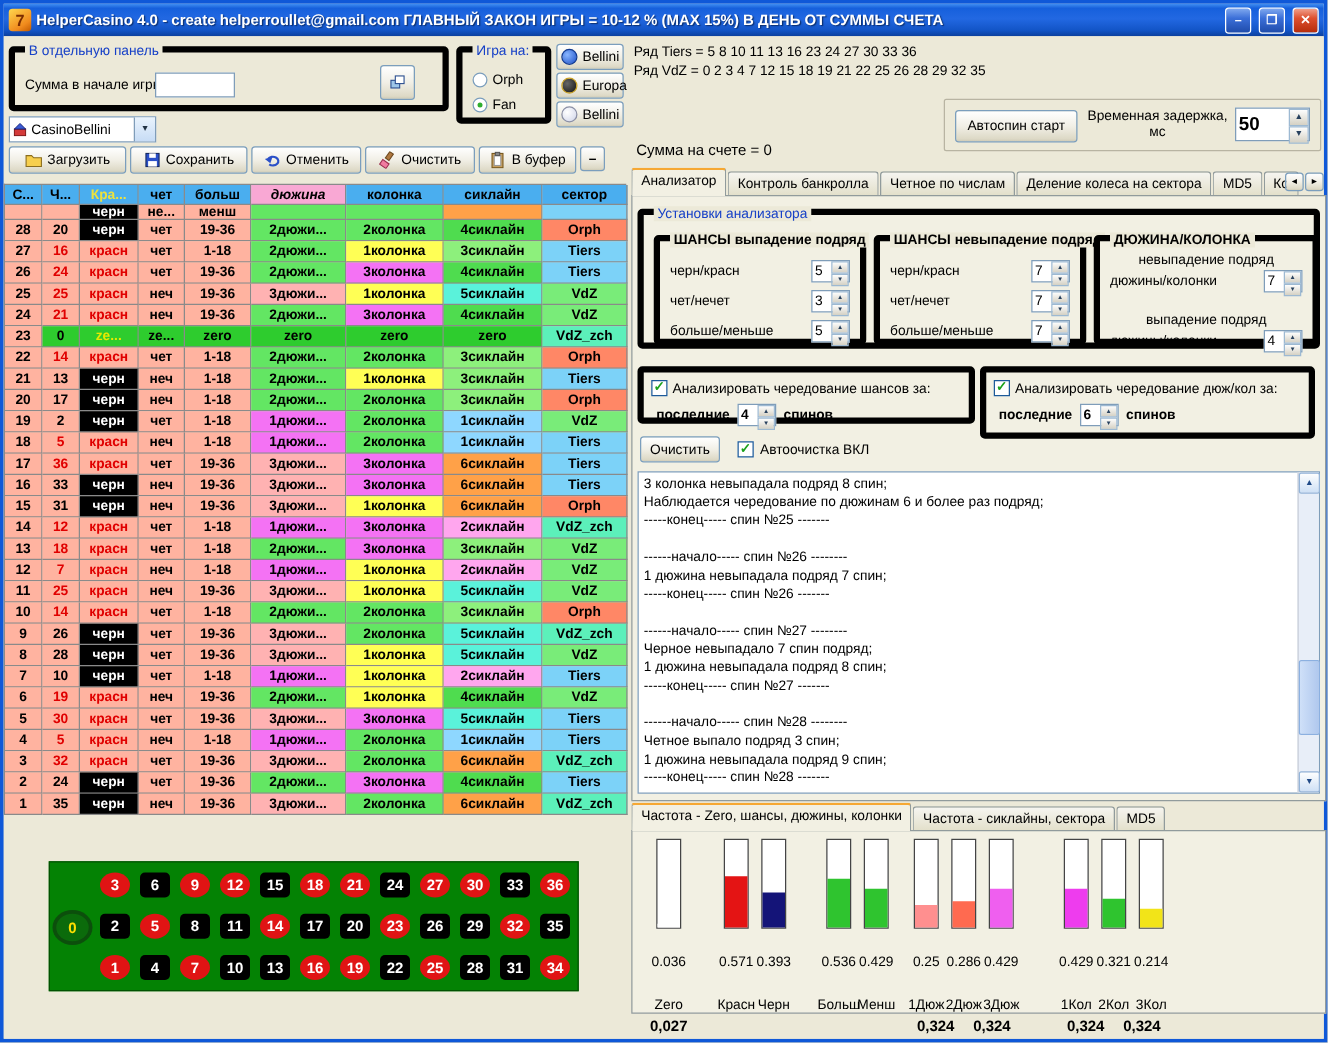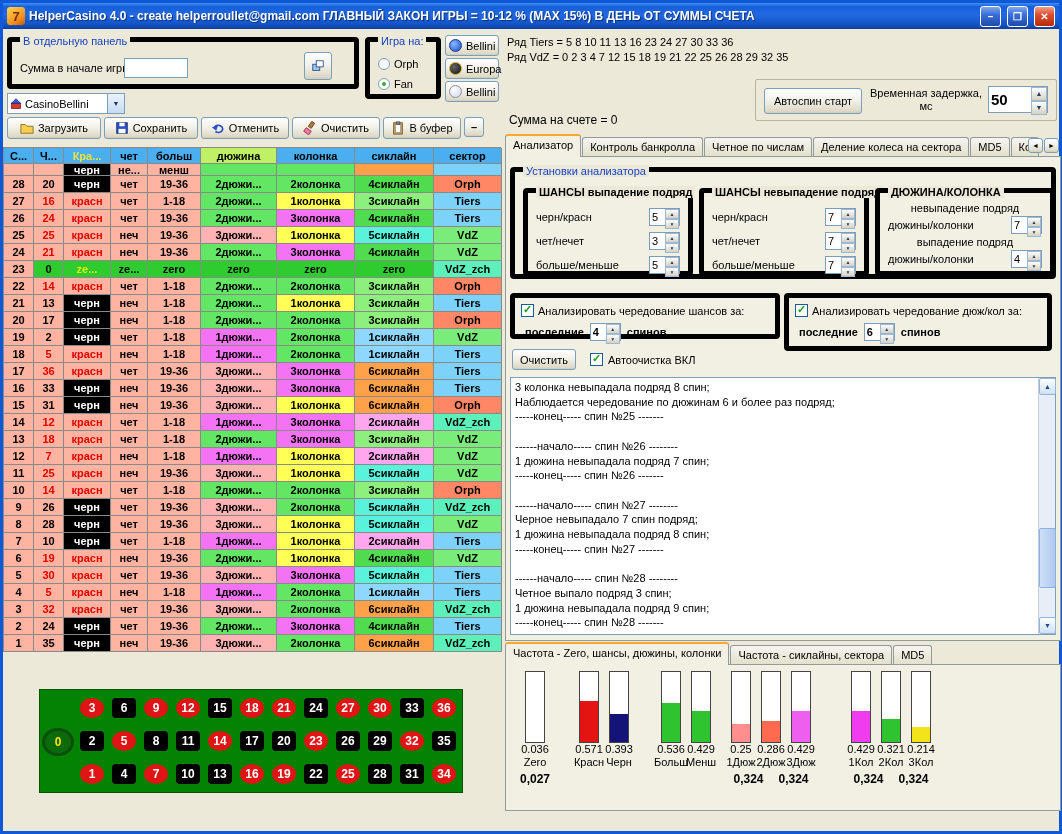--- a/index.html
+++ b/index.html
@@ -136,21 +136,21 @@
   .vsb .thumb { position:absolute; left:0; width:17px; background:linear-gradient(90deg,#cfe0f8,#b0c8ee); border:1px solid #8cb0e0; border-radius:2px; }
 
   #freq-tabstrip { left:502px; top:613px; width:556px; height:23px; }
   #freq-panel { left:502px; top:635px; width:556px; height:147px; }
   #bars { display:flex; padding-top:6px; padding-left:8px; }
   .bgrp { display:flex; flex-direction:column; }
   .brow { display:flex; }
   .bunit { width:30px; display:flex; flex-direction:column; align-items:center; }
   .bbox { width:20px; height:72px; border:1px solid #444; background:#fff; position:relative; }
   .bfill { position:absolute; bottom:0; left:0; right:0; }
-  .bval, .bname { font-size:11px; line-height:13px; white-space:nowrap; }
+  .bval, .bname { font-size:11px; line-height:13px; white-space:nowrap;margin-top:21px; }
   .btot { display:flex; justify-content:space-around; font-weight:bold; font-size:12px; margin-top:3px; }
 
   #statusbar { position:absolute; left:0; right:0; top:782px; height:20px; background:#ece9d8; }
   #status-inner { position:absolute; left:2px; right:2px; top:2px; bottom:1px; border:1px solid; border-color:#808080 #fff #fff #808080;
                   padding:1px 6px; display:flex; align-items:center; }
   #taskbar-box { position:absolute; left:776px; top:1px; height:17px; background:#ffffe1; border:1px solid #000; padding:1px 7px; }
 </style>
 </head>
 <body>
 
@@ -254,21 +254,21 @@
     </div>
 
     <div id="table">
       <div id="thead">
           <div class="trow hdr">
             <div class="tcell" style="width: 30px; background: rgb(74, 174, 239); color: rgb(0, 0, 0);">С...</div>
             <div class="tcell" style="width: 30px; background: rgb(74, 174, 239); color: rgb(0, 0, 0);">Ч...</div>
             <div class="tcell hyellow" style="width: 47px; background: rgb(74, 174, 239);">Кра...</div>
             <div class="tcell" style="width: 37px; background: rgb(74, 174, 239); color: rgb(0, 0, 0);">чет</div>
             <div class="tcell" style="width: 53px; background: rgb(74, 174, 239); color: rgb(0, 0, 0);">больш</div>
-            <div class="tcell" style="width: 76px; background: #bef264; color: rgb(0, 0, 0);">дюжина</div>
+            <div class="tcell" style="width: 76px; background: #f9a8d4; color: rgb(0, 0, 0); font-style: italic;">дюжина</div>
             <div class="tcell" style="width: 78px; background: rgb(74, 174, 239); color: rgb(0, 0, 0);">колонка</div>
             <div class="tcell" style="width: 79px; background: rgb(74, 174, 239); color: rgb(0, 0, 0);">сиклайн</div>
             <div class="tcell" style="width: 68px; background: rgb(74, 174, 239); color: rgb(0, 0, 0);">сектор</div>
           </div>
           <div class="trow part">
             <div class="tcell" style="width: 30px; background: rgb(255, 179, 160); color: rgb(0, 0, 0);"></div>
             <div class="tcell" style="width: 30px; background: rgb(255, 179, 160); color: rgb(0, 0, 0);"></div>
             <div class="tcell" style="width: 47px; background: rgb(0, 0, 0); color: rgb(255, 255, 255);">черн</div>
             <div class="tcell" style="width: 37px; background: rgb(255, 179, 160); color: rgb(0, 0, 0);">не...</div>
             <div class="tcell" style="width: 53px; background: rgb(255, 179, 160); color: rgb(0, 0, 0);">менш</div>
@@ -742,21 +742,21 @@
           <div class="dcrow" id="dc-miss-row">
               <span>дюжины/колонки</span>
               <span class="spn">
                 <span class="spv">7</span>
                 <span class="spa">
                   <i>▲</i>
                   <i>▼</i>
                 </span>
               </span>
             </div>
-          <div class="dctext" style="margin-top:2px">выпадение подряд</div>
+          <div class="dctext" style="margin-top:16px">выпадение подряд</div>
           <div class="dcrow" id="dc-hit-row">
               <span>дюжины/колонки</span>
               <span class="spn">
                 <span class="spv">4</span>
                 <span class="spa">
                   <i>▲</i>
                   <i>▼</i>
                 </span>
               </span>
             </div>

